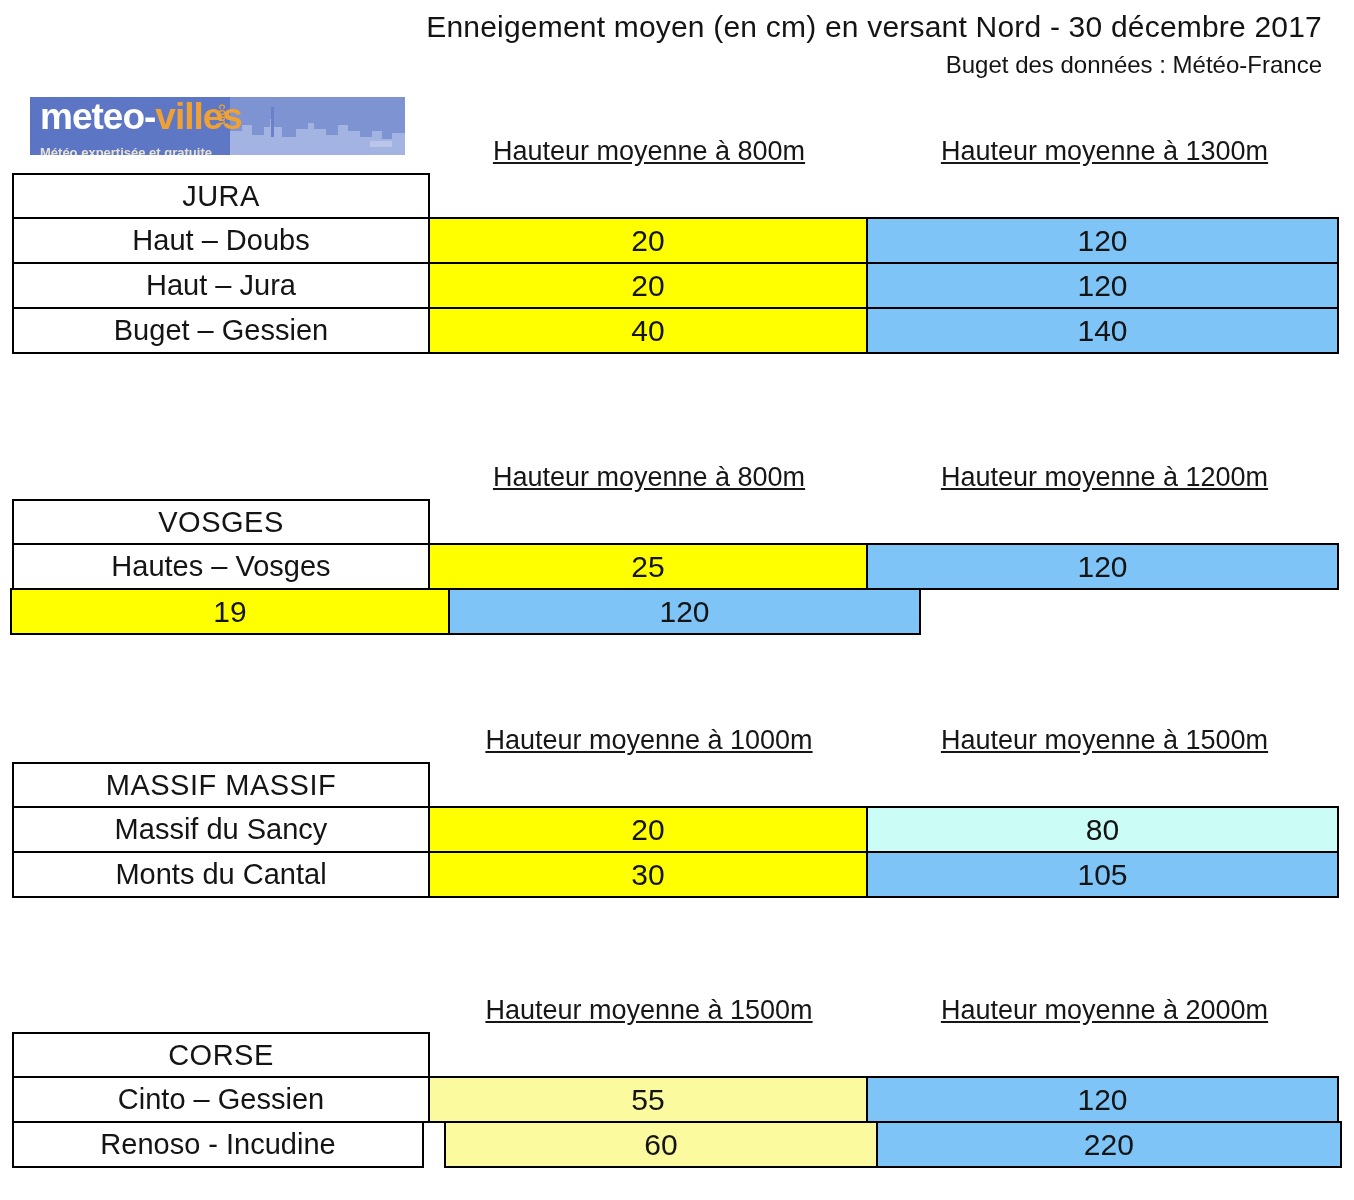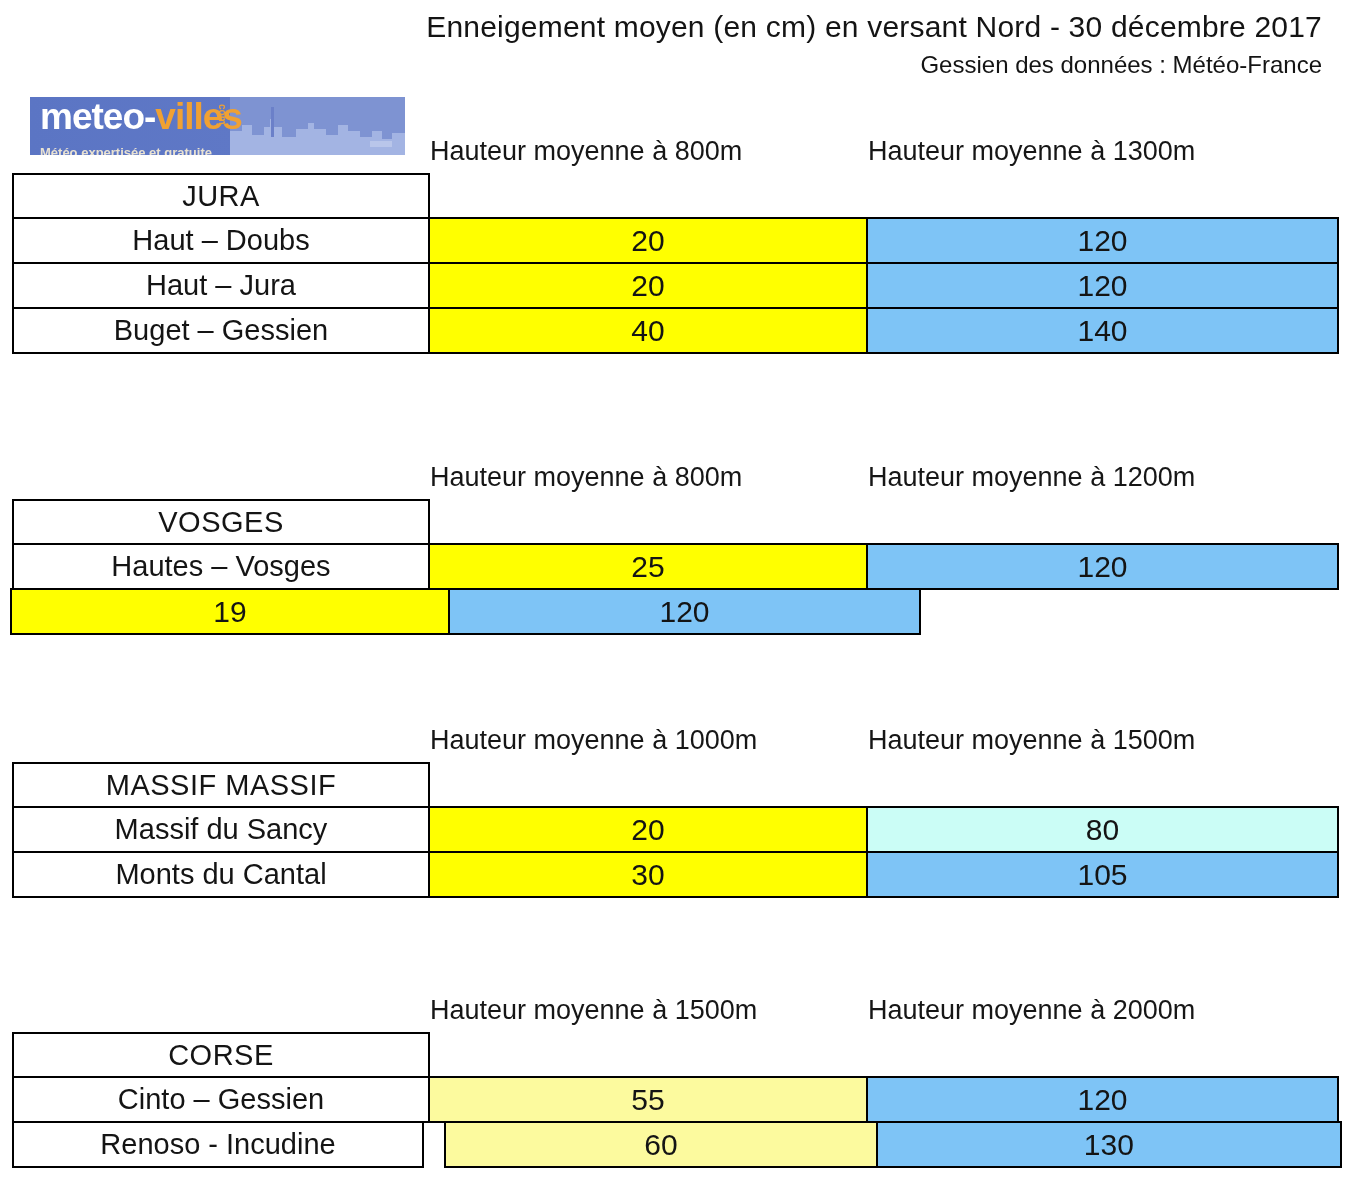--- a/index.html
+++ b/index.html
@@ -33,22 +33,22 @@
     width:10px; letter-spacing:0;
   }
   .tagline { font-size:13px; font-weight:bold; color:#e9e2d2; margin-top:-1px; }
 
   
   .section { position:absolute; left:12px; width:1330px; }
   .s1 { top:136px; } .s2 { top:462px; } .s3 { top:725px; } .s4 { top:995px; }
 
   .colheads { position:relative; height:37px; }
   .colhead {
-    position:absolute; top:0; 
-    font-size:27px; white-space:nowrap; color:#161616;
+    position:absolute; top:0; text-align:center;
+    font-size:27px; white-space:nowrap; color:#161616;text-decoration:underline;
   }
   .colhead.a { left:418px; width:438px; }
   .colhead.b { left:856px; width:473px; }
 
   .group-box {
     width:418px; height:46px; border:2px solid #000; background:#fff;
     display:flex; align-items:center; justify-content:center;
     font-size:29px; letter-spacing:0.5px;
   }
   .row { display:flex; margin-top:-2px; }
@@ -58,21 +58,21 @@
   }
   .cell.lab { width:418px; background:#fff; font-size:29px; }
   .cell.val { width:440px; margin-left:-2px; font-size:30px; }
   .cell.val.b { width:473px; }
 </style>
 </head>
 <body>
 
 <div class="header">
   <div class="title">Enneigement moyen (en cm) en versant Nord - 30 décembre 2017</div>
-  <div class="subtitle">Gessien des données : Météo-France</div>
+  <div class="subtitle">Buget des données : Météo-France</div>
 </div>
 
 <div class="logo">
   <svg class="logo-skyline" viewBox="0 0 175 58" preserveAspectRatio="none">
     <rect x="0" y="0" width="175" height="58" fill="#7e93d2"></rect>
     <path d="M0,58 L0,34 L12,34 L12,28 L22,28 L22,38 L34,38 L34,30 L40,30 L40,22 L44,22 L44,30 L52,30 L52,40 L66,40 L66,32 L78,32 L78,26 L84,26 L84,32 L96,32 L96,38 L108,38 L108,28 L118,28 L118,34 L130,34 L130,40 L142,40 L142,34 L152,34 L152,42 L162,42 L162,36 L175,36 L175,58 Z" fill="#a3b4e3"></path>
     <rect x="41" y="10" width="3" height="30" fill="#6b80c9"></rect>
     <rect x="140" y="44" width="22" height="6" fill="#b9c6ea"></rect>
   </svg>
   <div class="logo-textwrap">
@@ -146,15 +146,15 @@
   </div>
   <div class="group-box">CORSE</div>
   <div class="row">
     <div class="cell lab">Cinto – Gessien</div>
     <div class="cell val a" style="background-color: rgb(252, 250, 158);">55</div>
     <div class="cell val b" style="background-color: rgb(126, 196, 246);">120</div>
   </div>
   <div class="row">
     <div class="cell lab">Renoso - Incudine</div>
     <div class="cell val a" style="background-color: rgb(252, 250, 158); margin-left: 20px;">60</div>
-    <div class="cell val b" style="background-color: rgb(126, 196, 246);">130</div>
+    <div class="cell val b" style="background-color: rgb(126, 196, 246);">220</div>
   </div>
 </div>
 
 </body></html>

